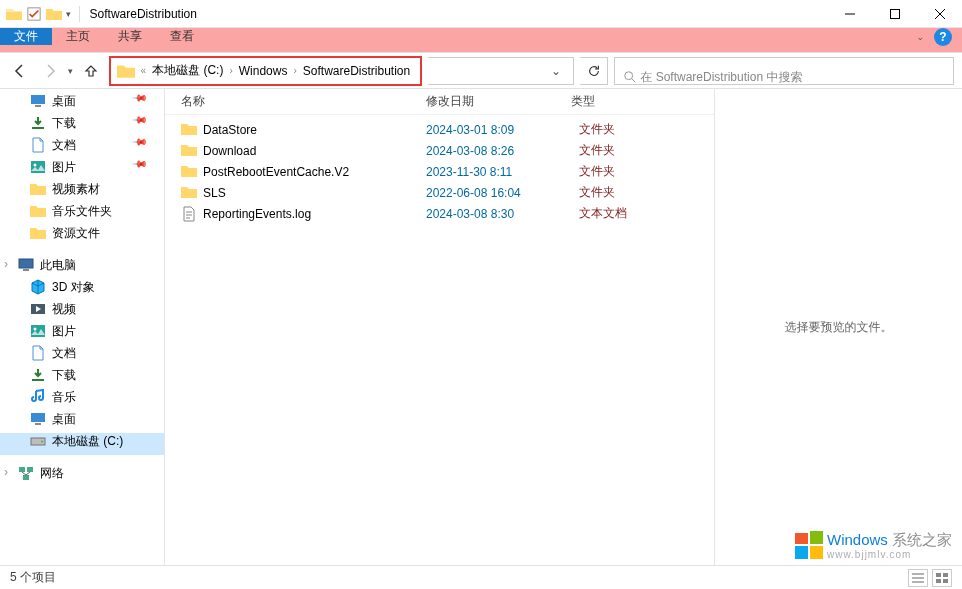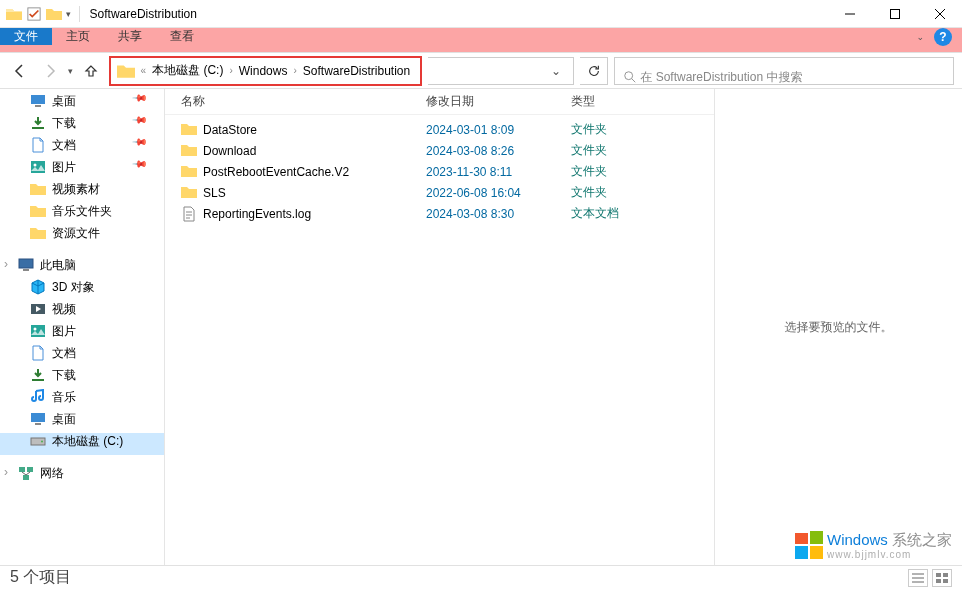--- a/index.html
+++ b/index.html
@@ -49,25 +49,25 @@
     .filelist { flex: 1; display: flex; flex-direction: column; border-right: 1px solid #e5e5e5; }
     .col-headers { display: flex; height: 26px; align-items: center; border-bottom: 1px solid #f0f0f0; padding-left: 16px; font-size: 12px; color: #444; }
     .col-name { width: 245px; }
     .col-date { width: 145px; }
     .col-type { width: 120px; }
     .file-rows { padding-top: 4px; }
     .file-row { display: flex; align-items: center; height: 21px; padding-left: 16px; font-size: 12px; }
     .file-icon { width: 16px; height: 16px; margin-right: 6px; flex: 0 0 auto; }
     .fname { width: 223px; }
     .fdate { width: 145px; color: #0369a1; }
-    .ftype { width: 120px; color: #0f766e; }
+    .ftype { width: 120px; color: #7f1d1d; margin-left: 8px; }
 
     .preview { width: 247px; display: flex; align-items: center; justify-content: center; color: #666; font-size: 12px; }
 
-    .statusbar { height: 24px; border-top: 1px solid #e1e1e1; display: flex; align-items: center; padding: 0 10px; font-size: 16px; color: #444; }
+    .statusbar { height: 24px; border-top: 1px solid #e1e1e1; display: flex; align-items: center; padding: 0 10px; font-size: 12px; color: #444; }
     .status-icons { margin-left: auto; display: flex; gap: 4px; }
     .status-icon { width: 20px; height: 18px; border: 1px solid #ccc; display: flex; align-items: center; justify-content: center; }
 
     .watermark { position: absolute; right: 10px; bottom: 26px; display: flex; align-items: center; opacity: 0.95; }
     .wm-icon { width: 34px; height: 34px; }
     .wm-text { display: flex; flex-direction: column; line-height: 1.1; }
     .wm-line1 { font-size: 15px; color: #0078d7; font-weight: 500; }
     .wm-line1 .gray { color: #888; }
     .wm-line2 { font-size: 10px; color: #aaa; letter-spacing: 1px; }
 

